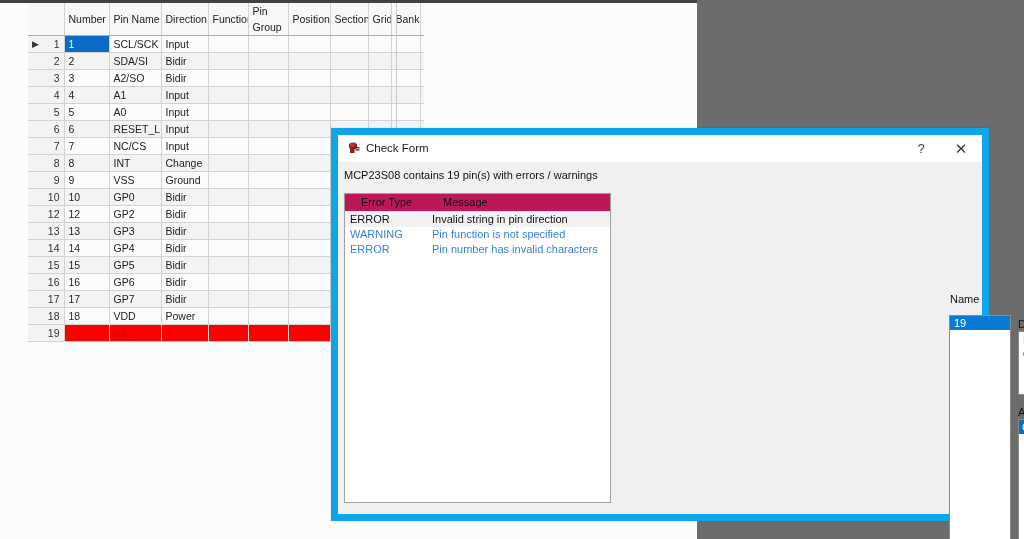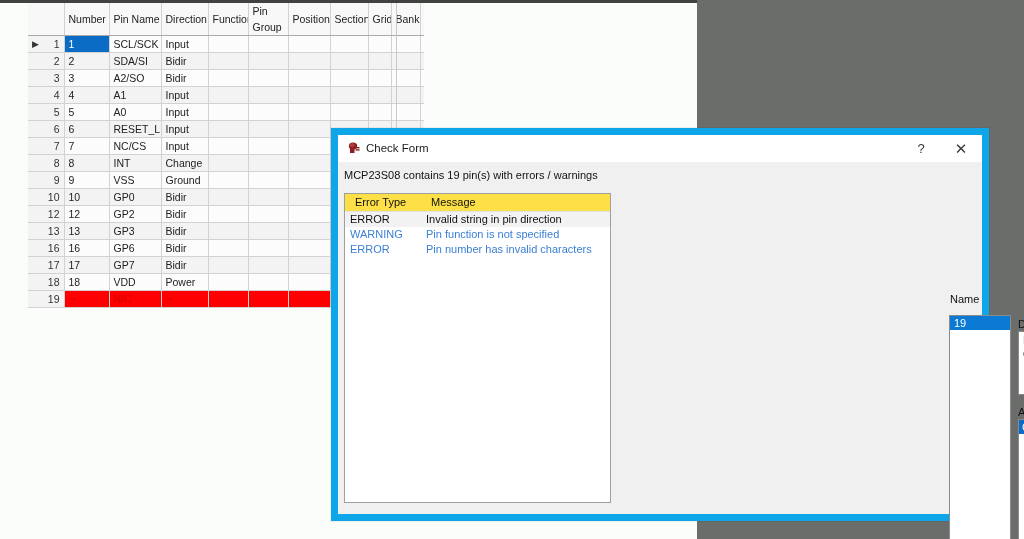--- a/index.html
+++ b/index.html
@@ -82,23 +82,23 @@
   }
   .summary-wide{width:272px;}
 
   
   .errorbox{
     position:absolute;left:6px;top:58px;width:267px;height:310px;
     background:#fff;border:1px solid #a0a0a0;box-sizing:border-box;overflow:hidden;
   }
   table.errtable{border-collapse:collapse;width:100%;table-layout:fixed;font-size:11px;}
   table.errtable th{
-    text-align:left;font-weight:normal;color:#111;background:#fde047;
+    text-align:left;font-weight:normal;color:#111;background:#be185d;
     border-bottom:1px solid #e2e2e2;height:17px;line-height:17px;
-    padding:0 0 0 10px;font-size:11px;
+    padding:0 0 0 16px;font-size:11px;
   }
   table.errtable th.t-type{width:66px;}
   table.errtable td{height:15px;line-height:15px;padding:0 0 0 5px;font-size:11px;
     white-space:nowrap;overflow:hidden;}
   tr.err-sel td{background:#f2f2f2;color:#111;}
   tr.err-link td{color:#3a7fd5;}
 
   
   .lbl{position:absolute;font-size:11px;color:#111;white-space:nowrap;}
   .lbl-rows{left:612px;top:158px;}
@@ -340,20 +340,52 @@
               <td class="cell"></td>
               <td class="cell"></td>
               <td class="cell"></td>
               <td class="cell"></td>
               <td class="cell"></td>
               <td class="cell"></td>
             </tr>
             <tr>
               <td class="col-sel">
                 <span class="row-marker"></span>
+                <span class="rn">14</span>
+              </td>
+              <td class="cell">14</td>
+              <td class="cell">GP4</td>
+              <td class="cell">Bidir</td>
+              <td class="cell"></td>
+              <td class="cell"></td>
+              <td class="cell"></td>
+              <td class="cell"></td>
+              <td class="cell"></td>
+              <td class="cell"></td>
+              <td class="cell"></td>
+            </tr>
+            <tr>
+              <td class="col-sel">
+                <span class="row-marker"></span>
+                <span class="rn">15</span>
+              </td>
+              <td class="cell">15</td>
+              <td class="cell">GP5</td>
+              <td class="cell">Bidir</td>
+              <td class="cell"></td>
+              <td class="cell"></td>
+              <td class="cell"></td>
+              <td class="cell"></td>
+              <td class="cell"></td>
+              <td class="cell"></td>
+              <td class="cell"></td>
+            </tr>
+            <tr>
+              <td class="col-sel">
+                <span class="row-marker"></span>
                 <span class="rn">16</span>
               </td>
               <td class="cell">16</td>
               <td class="cell">GP6</td>
               <td class="cell">Bidir</td>
               <td class="cell"></td>
               <td class="cell"></td>
               <td class="cell"></td>
               <td class="cell"></td>
               <td class="cell"></td>

